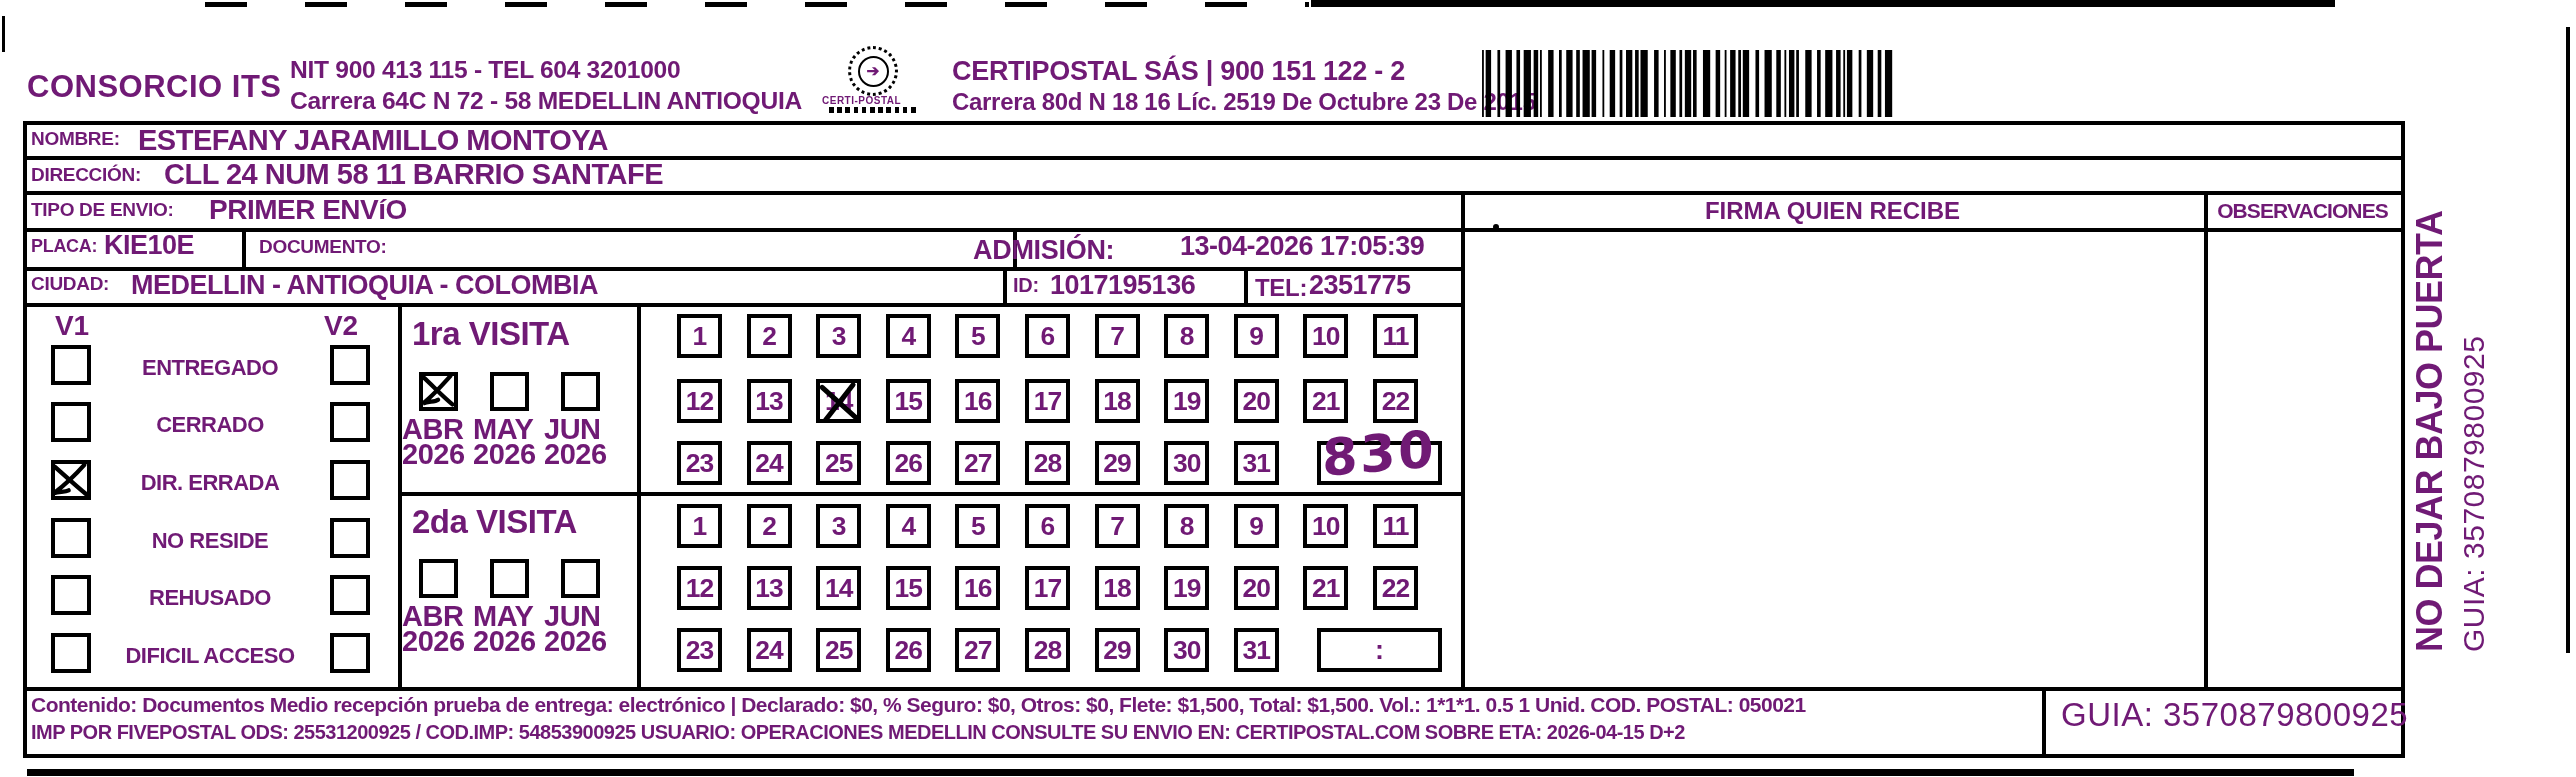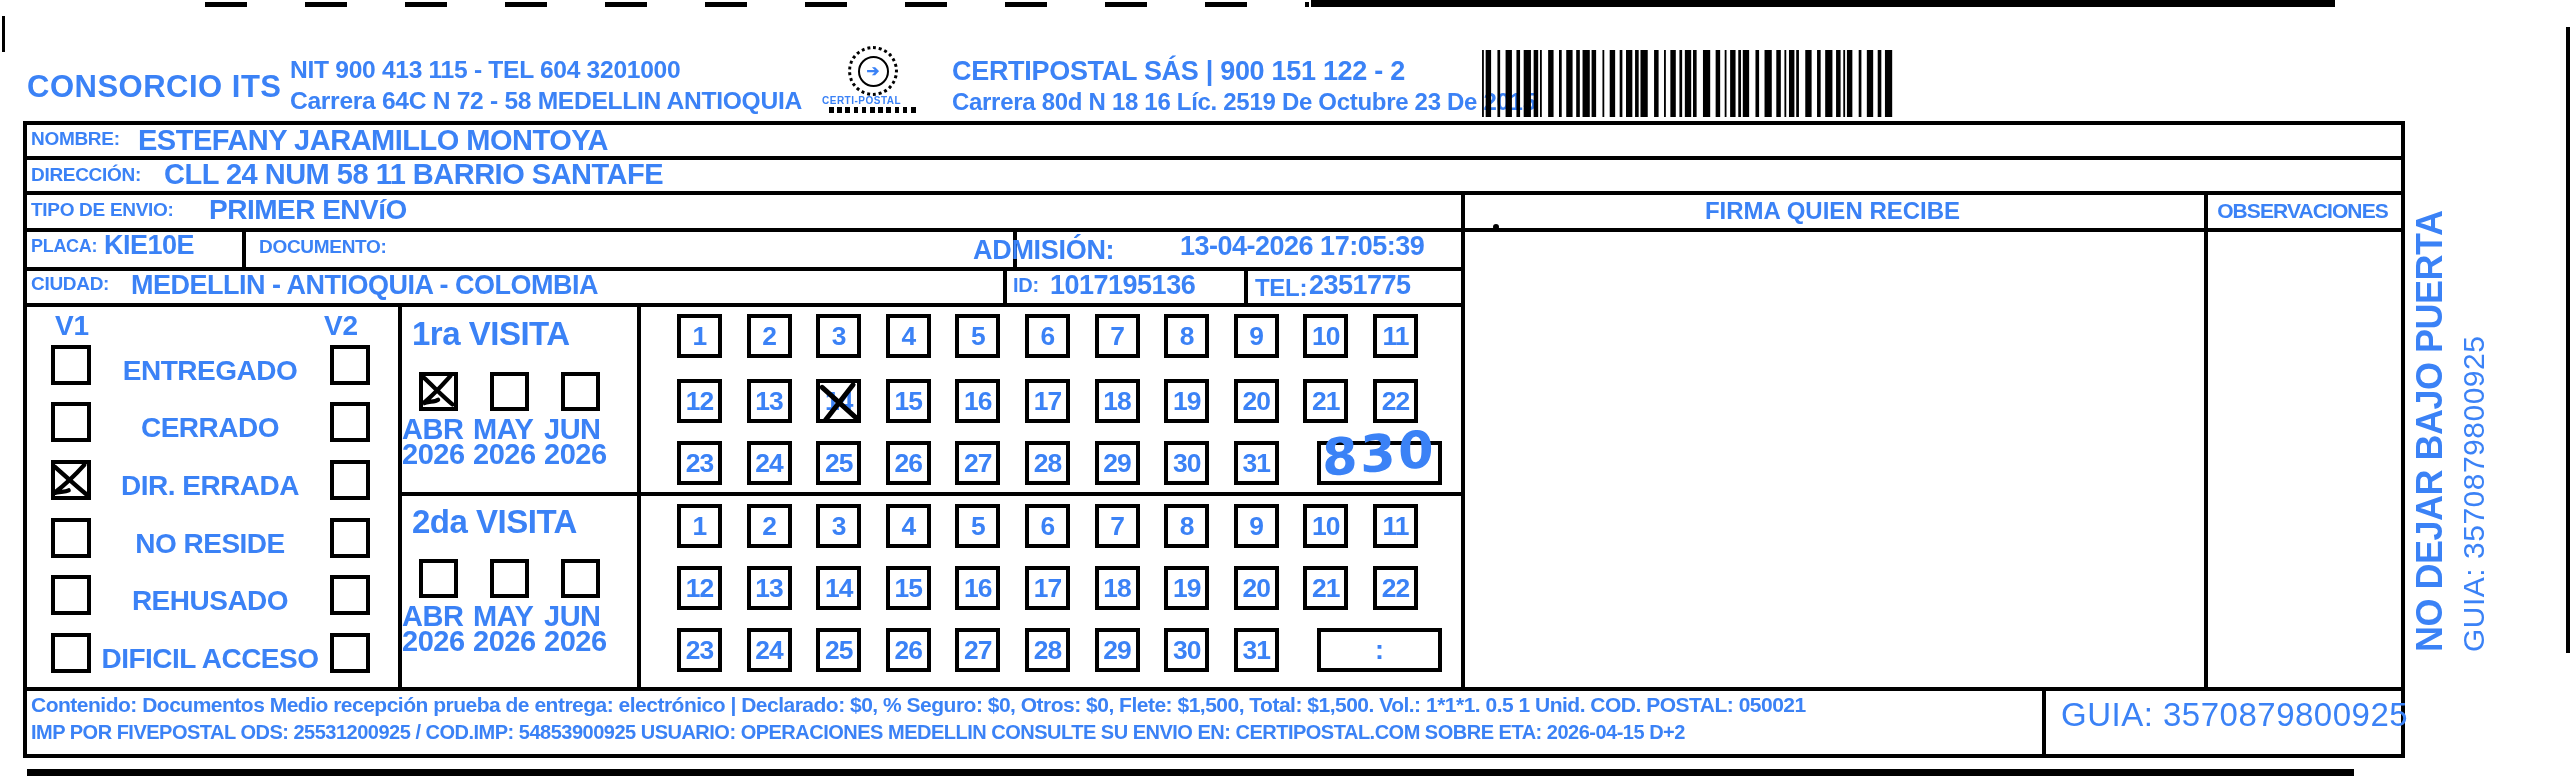--- a/index.html
+++ b/index.html
@@ -1,25 +1,25 @@
 <!DOCTYPE html>
 <html style="font-size:14.6px"><head>
 <meta charset="utf-8">
 <style>
   html,body{margin:0;padding:0;background:#fff;}
-  .sheet{position:relative;width:2576px;height:778px;background:#ffffff;color:#3b82f6;
+  .sheet{position:relative;width:2576px;height:778px;background:#ffffff;color:#701a75;
          font-family:"Liberation Sans",sans-serif;overflow:hidden;}
   .abs{position:absolute;}
   .hl{position:absolute;height:3.6px;background:#000;}
   .vl{position:absolute;width:3.6px;background:#000;}
   .lbl{position:absolute;font-weight:700;letter-spacing:-0.3px;white-space:nowrap;}
   .val{position:absolute;font-weight:700;letter-spacing:-0.5px;white-space:nowrap;}
   .cb{position:absolute;width:32px;height:32px;border:4.6px solid #000;}
   .mini-cb{width:31px;height:31px;border:4.6px solid #000;margin:0 auto;position:relative;}
-  .cbrow-label{position:absolute;width:228px;text-align:center;font-weight:700;font-size:28px;letter-spacing:-0.5px;}
+  .cbrow-label{position:absolute;width:228px;text-align:center;font-weight:700;font-size:22px;letter-spacing:-0.5px;}
   .day-row{position:absolute;left:677px;display:flex;gap:24.6px;}
   .day{width:37px;height:36px;border:4.6px solid #000;display:flex;align-items:center;justify-content:center;
        font-size:26.4px;font-weight:700;letter-spacing:-0.9px;position:relative;}
   .day.crossed::before,.day.crossed::after{content:"";position:absolute;left:-18%;top:46%;width:136%;height:4.6px;
        background:#000;border-radius:2.7px;}
   .day.crossed::before{transform:rotate(42deg);}
   .day.crossed::after{transform:rotate(-52deg);}
   .time-box{position:absolute;left:1317px;width:117px;height:36px;border:4.6px solid #000;
        display:flex;align-items:center;justify-content:center;font-size:27px;font-weight:700;}
   .hx{position:absolute;inset:-3.6px;overflow:visible;}

